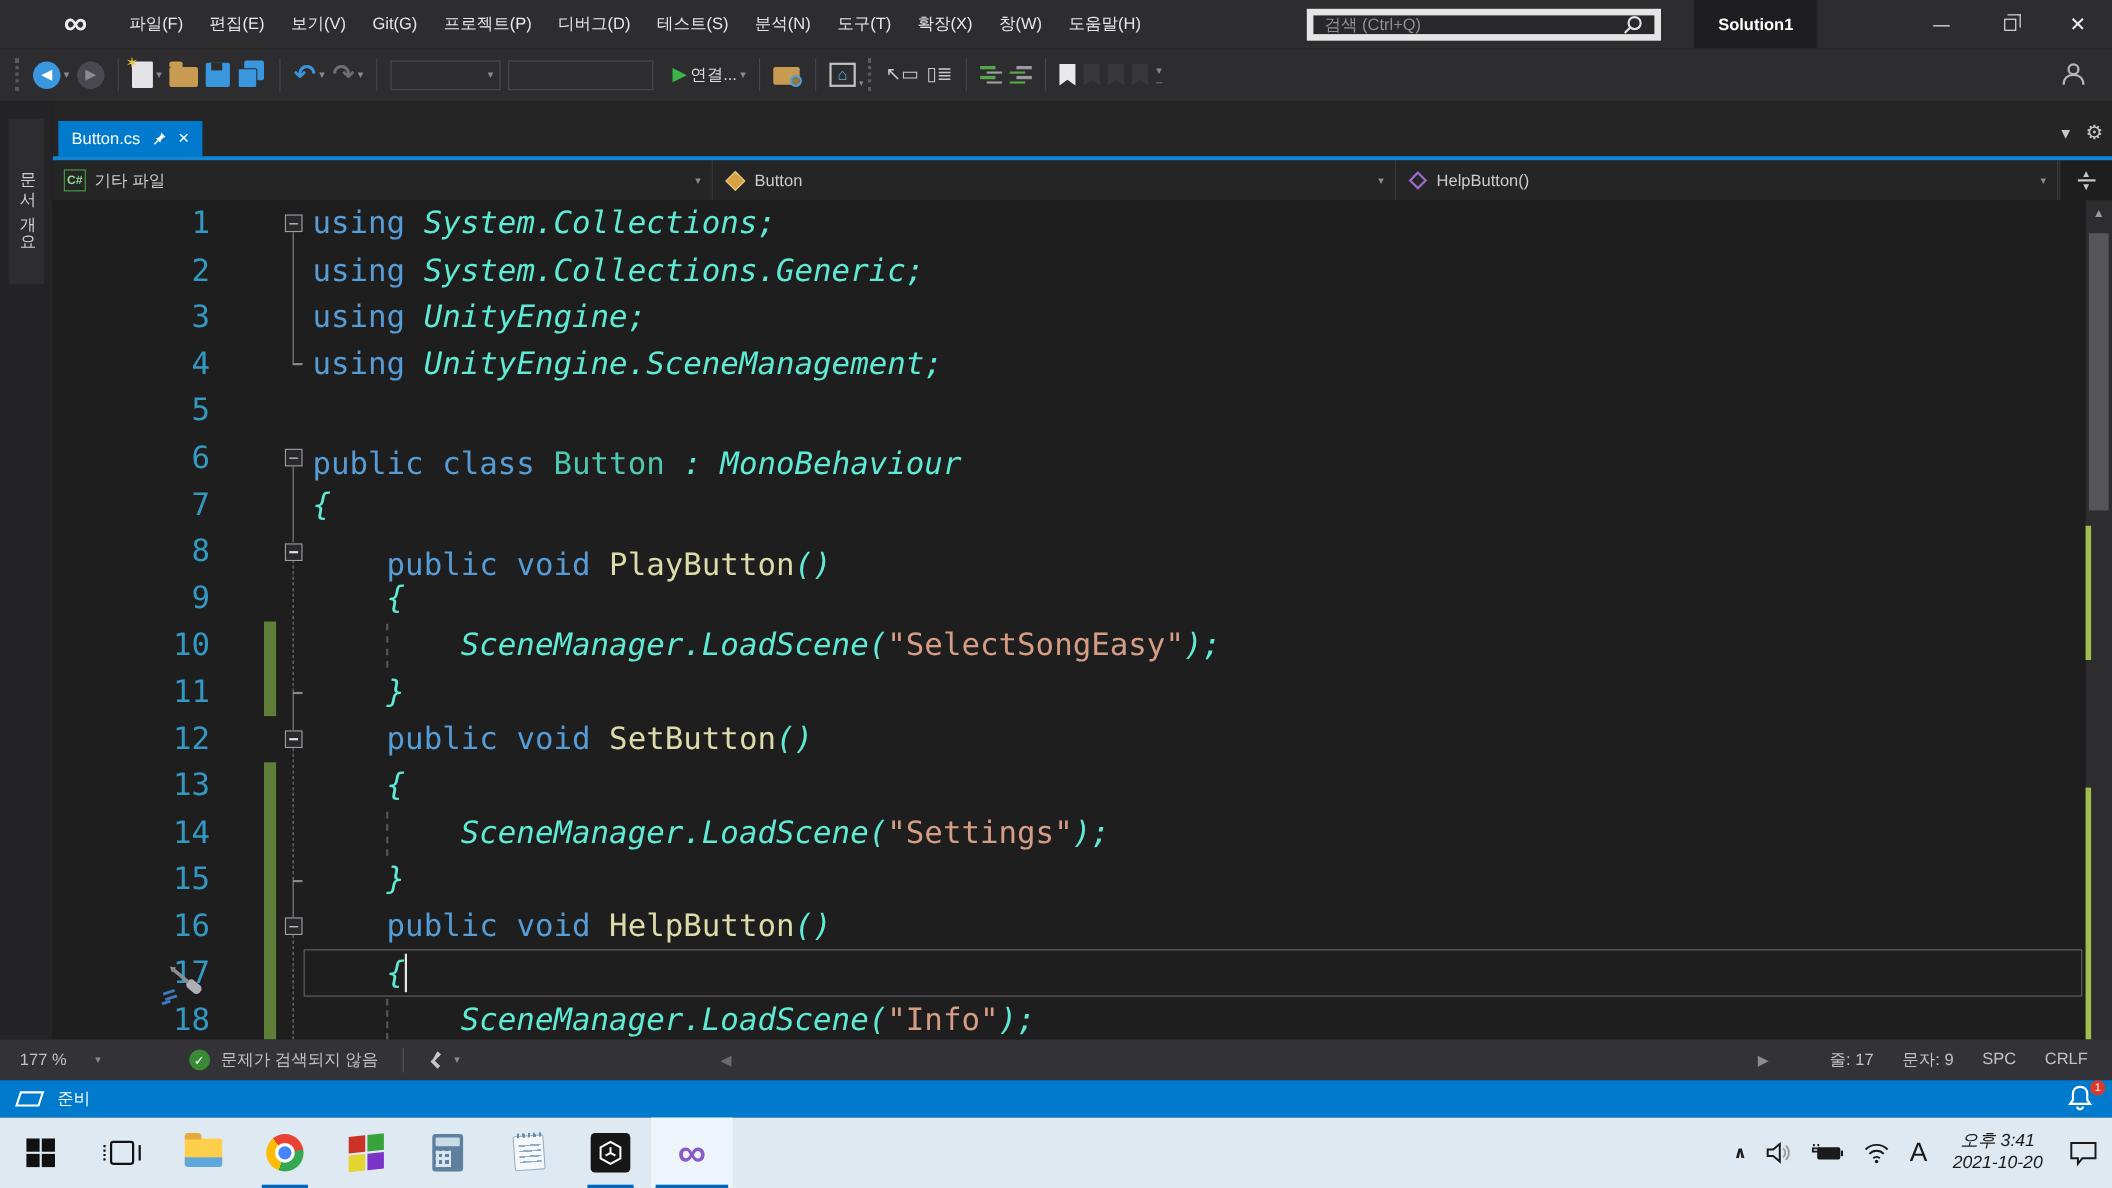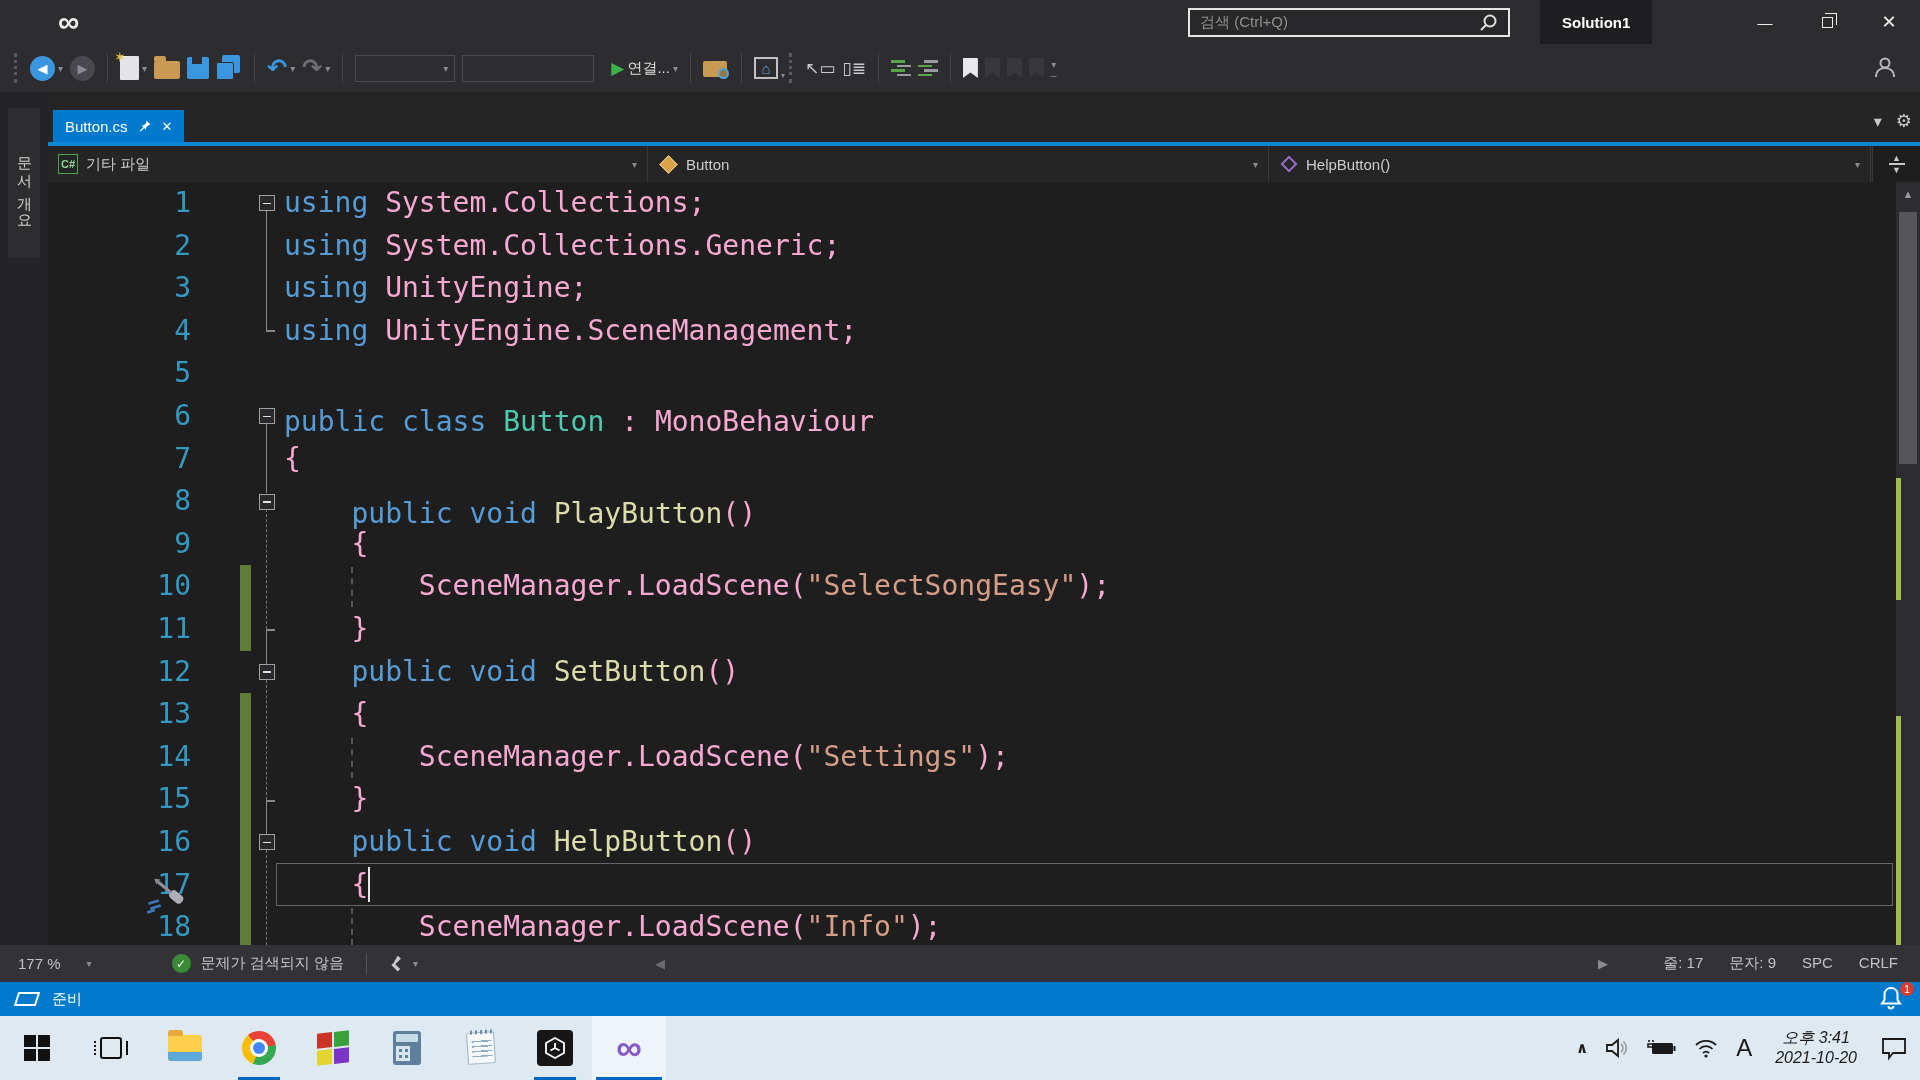--- a/index.html
+++ b/index.html
@@ -7,21 +7,21 @@
     font-family:"Liberation Sans","DejaVu Sans",sans-serif; }
   #screen { position:relative; width:1920px; height:1080px; }
 
   
   #titlebar { position:absolute; top:0; left:0; width:1920px; height:44px;
     background:#2D2D30; display:flex; align-items:center; }
   #vs-logo { margin-left:58px; font-size:30px; color:#EDEDED; font-weight:bold; line-height:44px; }
   #menubar { display:flex; margin-left:26px; }
   .menu-item { color:#E8E8E8; font-size:15px; padding:0 12px; line-height:44px; white-space:nowrap; }
   #search-box { position:absolute; left:1188px; top:8px; width:322px; height:29px;
-    background:#28282B; border:2px solid #e5e5e5; display:flex; align-items:center; }
+    background:#28282B; border:6px solid #e5e5e5; display:flex; align-items:center; }
   #search-placeholder { color:#8F8F8F; font-size:15px; margin-left:10px; flex:1; }
   #solution-badge { position:absolute; left:1540px; top:0; height:44px; background:#1E1E20;
     color:#FFFFFF; font-weight:bold; font-size:15px; display:flex; align-items:center; padding:0 22px; }
   #win-controls { position:absolute; right:0; top:0; height:44px; display:flex; }
   .win-btn { width:62px; height:44px; display:flex; align-items:center; justify-content:center; color:#EDEDED; font-size:15px; }
   .restore-glyph { width:11px; height:11px; border:1.5px solid #EDEDED; position:relative; }
   .restore-glyph::before { content:""; position:absolute; left:2px; top:-5px; width:11px; height:11px;
     border-top:1.5px solid #EDEDED; border-right:1.5px solid #EDEDED; }
 
   
@@ -91,21 +91,21 @@
   #split-btn { position:absolute; right:0; top:0; width:48px; height:36px; background:#1E1E1E; border-left:1px solid #3A3A3E;
     display:flex; flex-direction:column; align-items:center; justify-content:center; color:#C8C8C8; font-size:9px; line-height:7px; }
   #split-btn .bar { width:16px; height:2px; background:#C8C8C8; margin:1.5px 0; }
 
   
   #editor { position:absolute; top:182px; left:48px; width:1848px; height:763px; background:#1E1E1E; overflow:hidden; }
   .ln-num { position:absolute; left:0; width:143px; height:43px; text-align:right; color:#3399C2;
     font-family:"DejaVu Sans Mono","Liberation Mono",monospace; font-size:28px; line-height:42.6px; }
   .code-line { position:absolute; left:236px; height:43px; white-space:pre;
     font-family:"DejaVu Sans Mono","Liberation Mono",monospace; font-size:28px; line-height:42.6px; color:#DCDCDC; z-index:2; }
-  .tk-k { color:#569CD6; } .tk-t { color:#4EC9B0; } .tk-m { color:#DCDCAA; } .tk-s { color:#D69D85; } .tk-w { color:#f9a8d4; }
+  .tk-k { color:#569CD6; } .tk-t { color:#4EC9B0; } .tk-m { color:#DCDCAA; } .tk-s { color:#D69D85; } .tk-w { color:#5eead4;font-style:italic; }
   .chg-bar { position:absolute; left:192px; width:11px; background:#5F7E37; z-index:1; }
   .fold-box { position:absolute; left:211px; width:16px; height:16px; background:#29292C; border:1px solid #A0A0A4; z-index:3; }
   .fold-box::before { content:""; position:absolute; left:3px; top:6.5px; width:8px; height:1.5px; background:#E0E0E0; }
   .fold-vline { position:absolute; left:218px; width:0; border-left:1.5px solid #888; z-index:1; }
   .fold-vline.dash { border-left-style:dashed; border-left-color:#777; }
   .fold-foot { position:absolute; left:218px; width:9px; height:1.5px; background:#888; z-index:1; }
   .guide { position:absolute; left:303px; width:0; border-left:2px dashed #565656; z-index:1; }
   #current-line-box { position:absolute; left:228px; top:681px; width:1617px; height:43px;
     border:1.5px solid #65656C; z-index:1; }
   #caret { position:absolute; left:320px; top:685px; width:2px; height:35px; background:#E8E8E8; z-index:4; }
@@ -179,20 +179,34 @@
 
   .dim { opacity:.45; }
 </style>
 </head>
 <body>
 
 <div id="screen">
 
   <header id="titlebar">
     <span id="vs-logo">∞</span>
+    <nav id="menubar">
+        <span class="menu-item">파일(F)</span>
+        <span class="menu-item">편집(E)</span>
+        <span class="menu-item">보기(V)</span>
+        <span class="menu-item">Git(G)</span>
+        <span class="menu-item">프로젝트(P)</span>
+        <span class="menu-item">디버그(D)</span>
+        <span class="menu-item">테스트(S)</span>
+        <span class="menu-item">분석(N)</span>
+        <span class="menu-item">도구(T)</span>
+        <span class="menu-item">확장(X)</span>
+        <span class="menu-item">창(W)</span>
+        <span class="menu-item">도움말(H)</span>
+      </nav>
     <div id="search-box">
       <span id="search-placeholder">검색 (Ctrl+Q)</span>
       <svg width="22" height="22" viewBox="0 0 22 22" style="margin-right:8px">
         <circle cx="12" cy="9" r="5.5" fill="none" stroke="#E0E0E0" stroke-width="2"></circle>
         <line x1="8" y1="13" x2="3" y2="18" stroke="#E0E0E0" stroke-width="2"></line>
       </svg>
     </div>
     <div id="solution-badge">Solution1</div>
     <div id="win-controls">
       <div class="win-btn">—</div>

